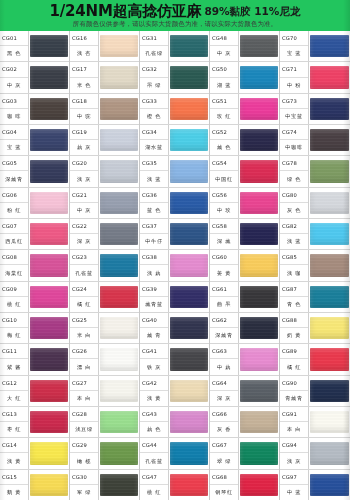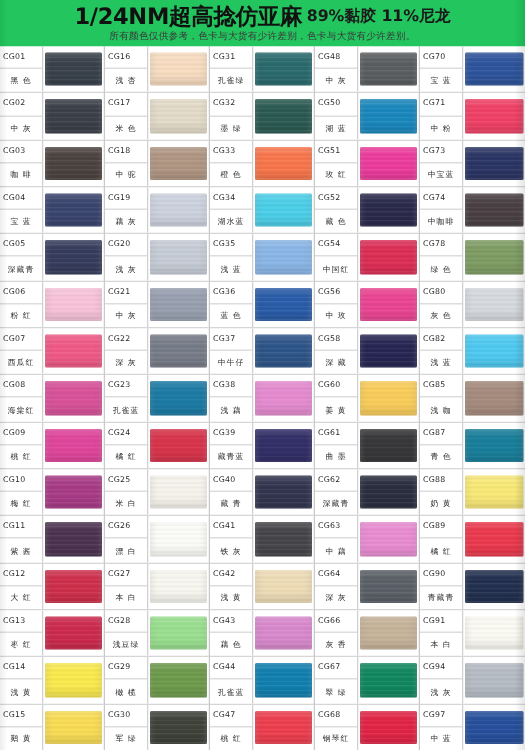--- a/index.html
+++ b/index.html
@@ -165,21 +165,21 @@
 </style>
 </head>
 <body>
 
 <div id="page">
 
   <div class="header">
     <div class="title-line">
       <span class="title-main">1/24NM超高捻仿亚麻</span><span class="title-sub">89%黏胶 11%尼龙</span>
     </div>
-    <div class="subtitle">所有颜色仅供参考，色卡与大货有少许差别，色卡与大货有少许差别。</div>
+    <div class="subtitle">所有颜色仅供参考，请以实际大货颜色为准，请以实际大货颜色为准。</div>
   </div>
 
   <div class="grid" id="grid">
       <div class="column col-w70">
         <div class="cell">
           <div class="labelbox">
             <div class="code">CG01</div>
             <div class="name">黑 色</div>
           </div>
           <div class="swatchwrap">

